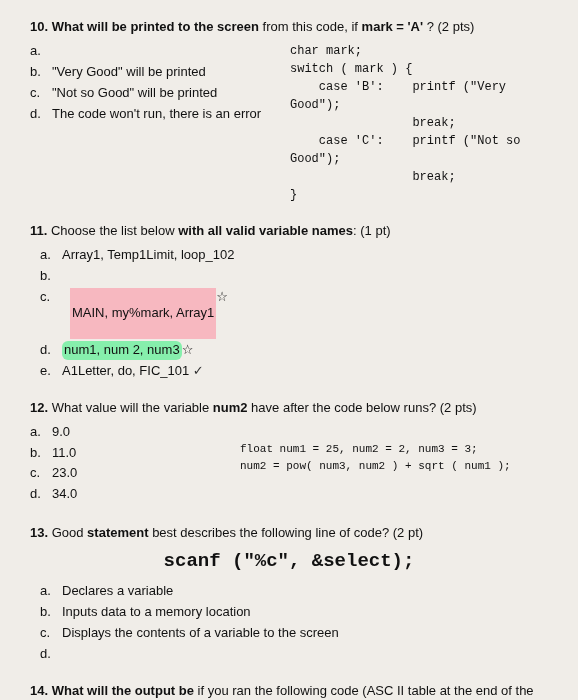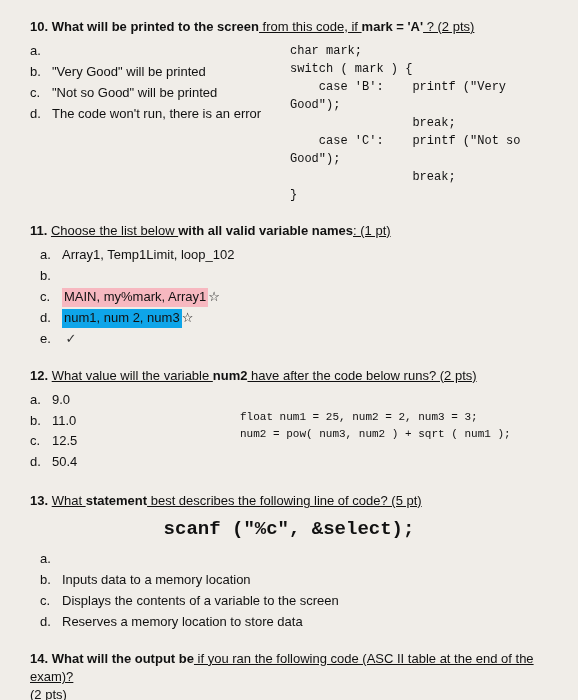--- a/index.html
+++ b/index.html
@@ -15,43 +15,44 @@
     .question-block {
       margin-bottom: 18px;
     }
     .question-title {
       font-weight: bold;
       margin-bottom: 6px;
       line-height: 1.4;
     }
     .question-title span.normal {
       font-weight: normal;
-      text-decoration: underline;
     }
     .options {
       padding-left: 10px;
       margin-bottom: 4px;
     }
     .option-row {
       display: flex;
       align-items: flex-start;
       margin-bottom: 2px;
       line-height: 1.45;
     }
     .option-letter {
       min-width: 22px;
       display: inline-block;
     }
     .highlight-pink {
       background-color: #f7b8c0;
+      padding: 16px 2px;
+      margin-left: 8px;
+    }
+    .highlight-yellow {
+      background-color: #86efac;
       padding: 0 2px;
-    }
-    .highlight-yellow {
-      background-color: #0ea5e9;
-      padding: 0 2px;
+      border-radius: 6px;
     }
     .scanf-display {
       text-align: center;
       font-size: 19px;
       font-family: 'Courier New', monospace;
       font-weight: bold;
       margin: 8px 0 10px 0;
     }
     .two-col {
       display: flex;
@@ -140,20 +141,21 @@
       <span class="highlight-pink">MAIN, my%mark, Array1</span>
         <span> ☆</span>
     </div>
     <div class="option-row">
       <span class="option-letter">d.</span>
       <span class="highlight-yellow">num1, num 2, num3</span>
         <span> ☆</span>
     </div>
     <div class="option-row">
       <span class="option-letter">e.</span>
+      <span>A1Letter, do, FIC_101</span>
       <span class="checkmark">&nbsp;✓</span>
     </div>
   </div>
 </div>
 
 <div class="question-block">
   <div class="question-title">
     12. <span class="normal">What value will the variable </span><strong>num2</strong><span class="normal"> have after the code below runs? (2 pts)</span>
   </div>
   <div class="two-col">
@@ -161,54 +163,54 @@
       <div class="option-row">
         <span class="option-letter">a.</span>
         <span>9.0</span>
       </div>
       <div class="option-row">
         <span class="option-letter">b.</span>
         <span>11.0</span>
       </div>
       <div class="option-row">
         <span class="option-letter">c.</span>
-        <span>12.5</span>
+        <span>23.0</span>
       </div>
       <div class="option-row">
         <span class="option-letter">d.</span>
-        <span>50.4</span>
+        <span>34.0</span>
       </div>
     </div>
     <div class="col-right">
       <div>float num1 = 25, num2 = 2, num3 = 3;</div>
       <div>num2 = pow( num3, num2 ) + sqrt ( num1 );</div>
     </div>
   </div>
 </div>
 
 <div class="question-block">
   <div class="question-title">
-    13. <span class="normal">What </span><strong>statement</strong><span class="normal"> best describes the following line of code? (5 pt)</span>
+    13. <span class="normal">Good </span><strong>statement</strong><span class="normal"> best describes the following line of code? (2 pt)</span>
   </div>
   <div class="scanf-display">scanf ("%c", &amp;select);</div>
   <div class="options">
     <div class="option-row">
       <span class="option-letter">a.</span>
+      <span>Declares a variable</span>
     </div>
     <div class="option-row">
       <span class="option-letter">b.</span>
       <span>Inputs data to a memory location</span>
     </div>
     <div class="option-row">
       <span class="option-letter">c.</span>
       <span>Displays the contents of a variable to the screen</span>
     </div>
     <div class="option-row">
       <span class="option-letter">d.</span>
-      <span>Reserves a memory location to store data</span>
     </div>
   </div>
 </div>
 
 <div class="question-block">
   <div class="question-title">
     14. <strong>What will the output be</strong><span class="normal"> if you ran the following code (ASC II table at the end of the exam)?<br>(2 pts)</span>
   </div>
 
 </div>

